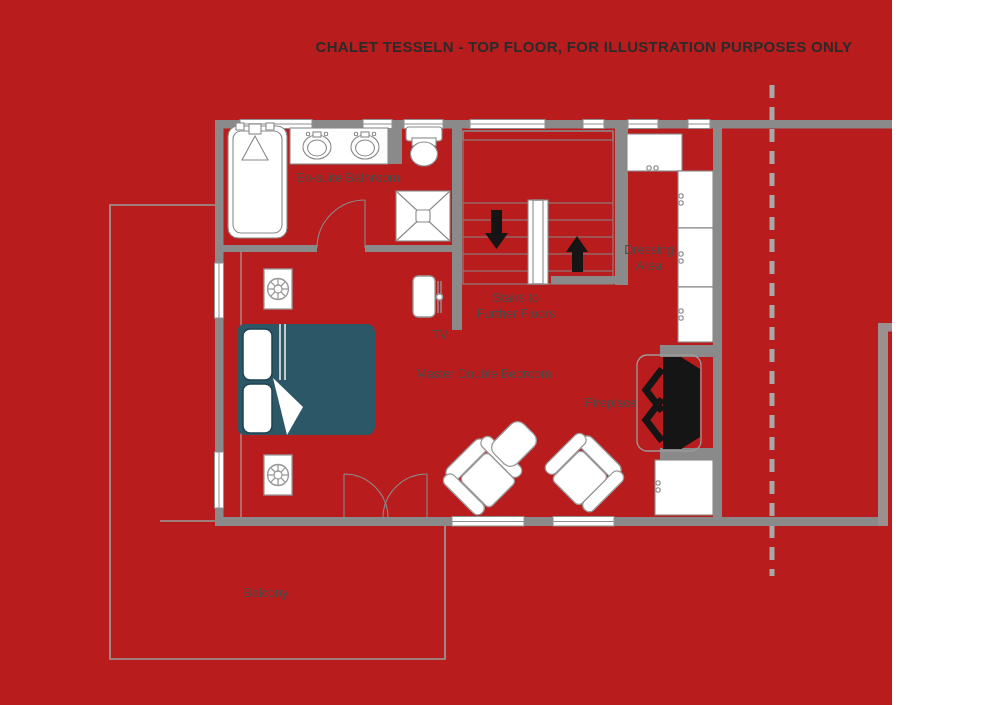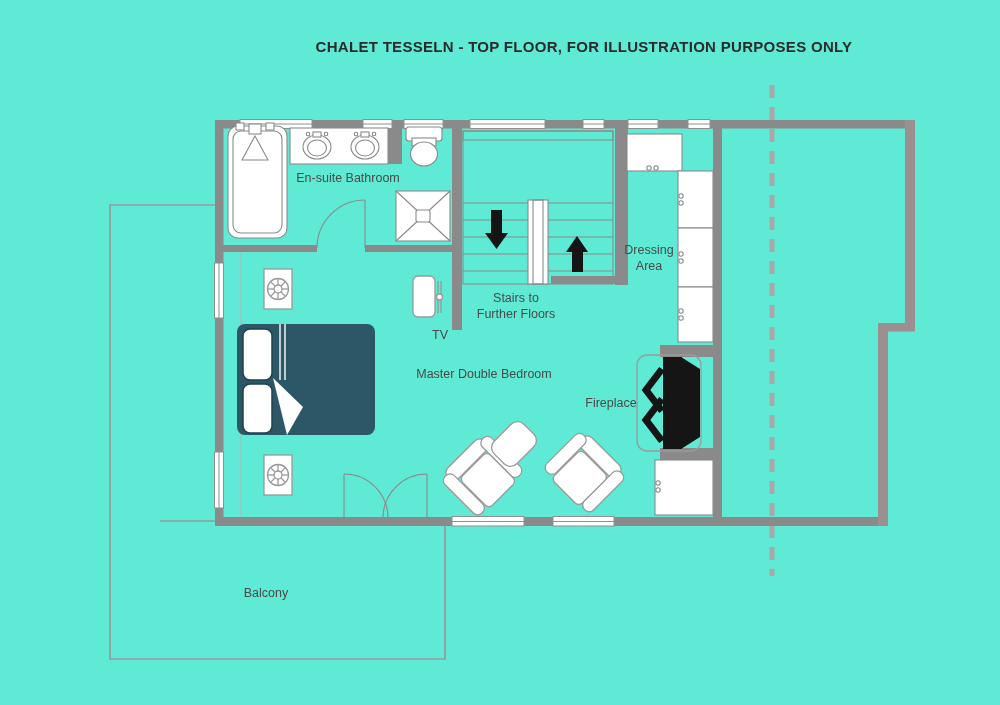--- a/index.html
+++ b/index.html
@@ -1,17 +1,17 @@
 <!DOCTYPE html>
 <html><head>
 <meta charset="utf-8">
 <style>
   html,body { margin:0; padding:0; background:#ffffff; }
   #stage {
-    position:relative; width:1000px; height:705px; background:#5eead4;
+    position:relative; width:892px; height:705px; background:#b91c1c;
     font-family:"Liberation Sans", sans-serif; overflow:hidden;
   }
   svg { display:block; }
   .thin    { stroke:#8a8a8a; stroke-width:1.1; fill:#ffffff; }
   .thinln  { stroke:#8a8a8a; stroke-width:1.1; fill:none; }
   .furn    { stroke:#9a9a9a; stroke-width:1.3; fill:#ffffff; }
   .furnln  { stroke:#9a9a9a; stroke-width:1.3; fill:none; }
   .win     { fill:#ffffff; stroke:#8f8f8f; stroke-width:1; }
   .winln   { stroke:#8f8f8f; stroke-width:1; fill:none; }
   .bal     { stroke:#9a9a9a; stroke-width:1.7; fill:none; }

